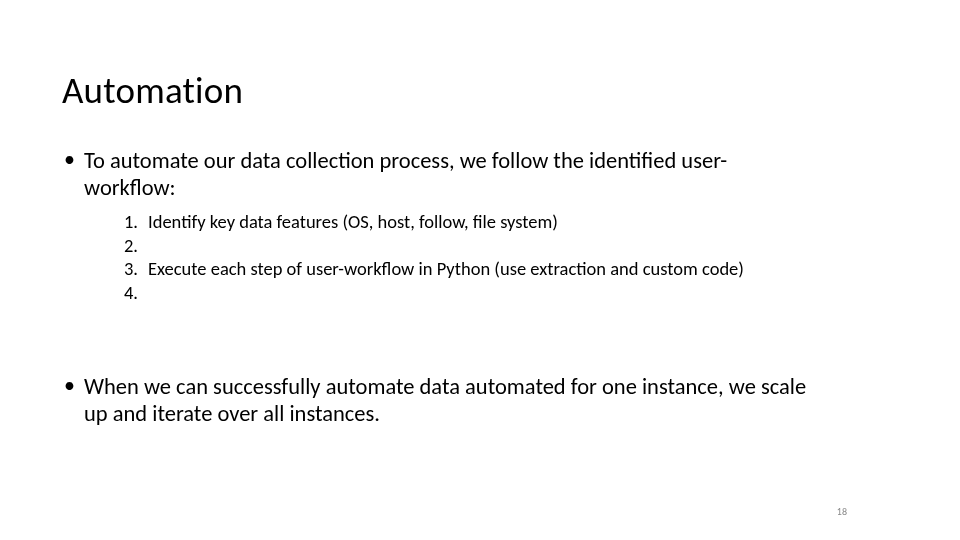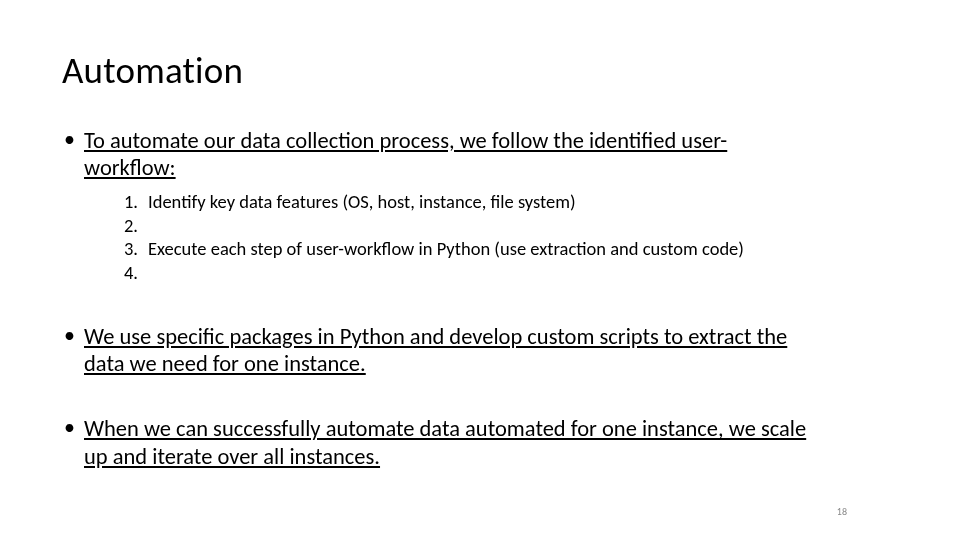--- a/index.html
+++ b/index.html
@@ -1,19 +1,19 @@
 <!DOCTYPE html>
 <html><head>
 <meta charset="utf-8">
 <style>
   * { box-sizing: border-box; margin: 0; padding: 0; }
   html, body { width: 960px; height: 540px; background: #fff; font-family: Calibri, "Segoe UI", Arial, sans-serif; color: #000; }
-  .slide { position: relative; width: 877px; height: 540px; padding: 48px 62px 0 62px; }
+  .slide { position: relative; width: 877px; height: 540px; padding: 68px 62px 0 62px; }
   .title { font-size: 37px; font-weight: 400; letter-spacing: 0.2px; margin-bottom: 34px; }
-  .bullets { list-style: none; text-decoration: underline; }
+  .bullets { list-style: none; }
   .bullets > li { position: relative; padding-left: 22px; font-size: 22.5px; line-height: 1.22; margin-bottom: 8px; }
   .bullets > li::before { content: "•"; position: absolute; left: 2px; top: 0; font-size: 22px; }
   .numlist { list-style: none; margin: 6px 0 38px 58px; }
   .numlist li { font-size: 18.5px; line-height: 1.28; display: flex; }
   .numlist .n { width: 28px; flex-shrink: 0; text-align: right; padding-right: 10px; }
   .gap { height: 30px; }
   .pagenum { position: absolute; right: 30px; bottom: 22px; font-size: 10px; color: #8a8a8a; }
 </style>
 </head>
 <body>
@@ -21,37 +21,34 @@
 <div class="slide">
   <h1 class="title">Automation</h1>
 
   <ul class="bullets">
     <li>To automate our data collection process, we follow the identified user-workflow:</li>
   </ul>
 
   <ol class="numlist">
     <li>
       <span class="n">1.</span>
-      <span>Identify key data features (OS, host, instance, file system)</span>
+      <span>Identify key data features (OS, host, follow, file system)</span>
     </li>
     <li>
       <span class="n">2.</span>
     </li>
     <li>
       <span class="n">3.</span>
       <span>Execute each step of user-workflow in Python (use extraction and custom code)</span>
     </li>
     <li>
       <span class="n">4.</span>
     </li>
   </ol>
 
-  <ul class="bullets">
-    <li>We use specific packages in Python and develop custom scripts to extract the data we need for one instance.</li>
-  </ul>
 
   <div class="gap"></div>
 
   <ul class="bullets">
     <li>When we can successfully automate data automated for one instance, we scale up and iterate over all instances.</li>
   </ul>
 
   <div class="pagenum">18</div>
 </div>
 

